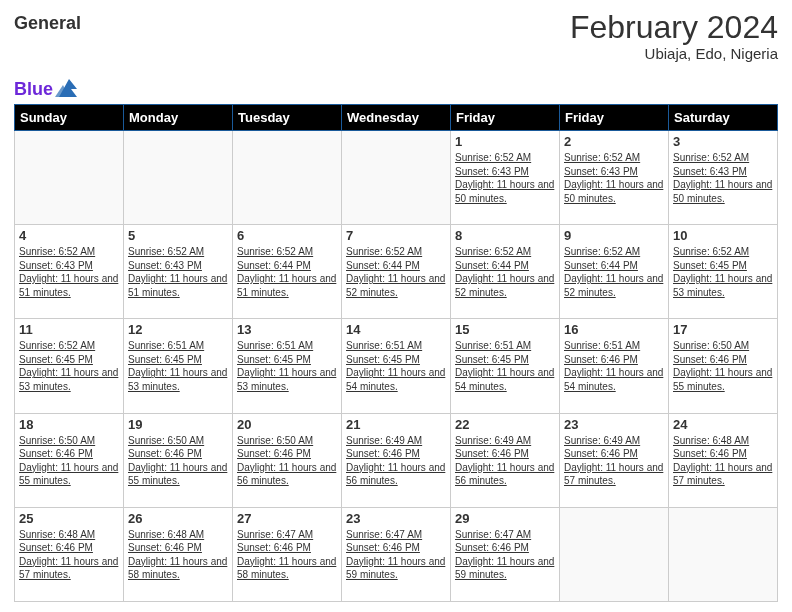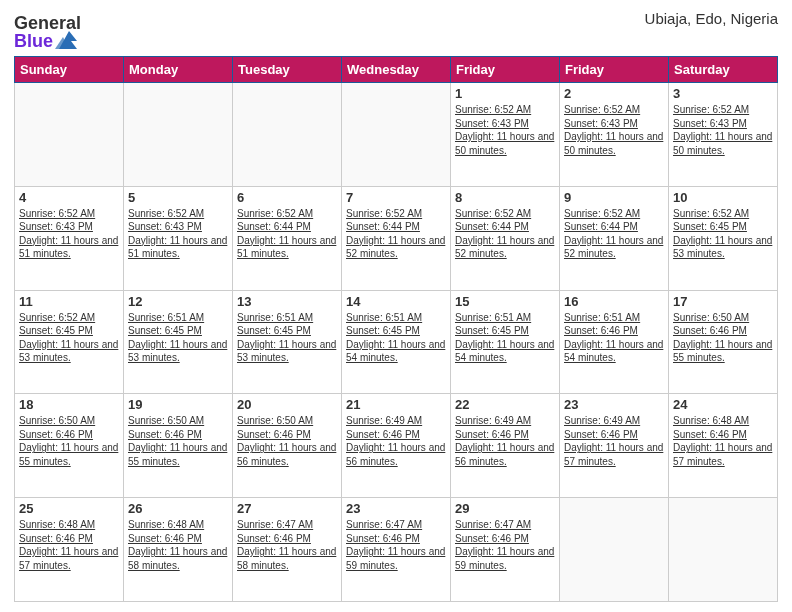--- a/index.html
+++ b/index.html
@@ -25,20 +25,21 @@
     }
     .logo {
       display: flex;
       align-items: center;
       margin-top: 4px;
     }
     .logo-text {
       display: flex;
       flex-direction: column;
       line-height: 1;
+      gap: 48px;
     }
     .title-block {
       text-align: right;
     }
     .main-title {
       font-size: 32px;
       font-weight: normal;
       color: #333;
       line-height: 1.1;
     }
@@ -47,21 +48,21 @@
       color: #333;
     }
     .calendar {
       flex: 1;
       border: 1px solid #ccc;
       border-collapse: collapse;
       width: 100%;
       table-layout: fixed;
     }
     .calendar thead tr th {
-      background: #be185d;
+      background: #000000;
       color: #fff;
       text-align: left;
       padding: 5px 5px;
       font-size: 13px;
       font-weight: bold;
       border: 1px solid #1a5a9a;
     }
     .calendar tbody tr td {
       border: 1px solid #ccc;
       vertical-align: top;
@@ -101,20 +102,21 @@
         <div style="display:flex;align-items:center;">
           <span style="font-size:18px;font-weight:bold;color:#6d28d9;">Blue</span>
           <svg width="22" height="18" viewBox="0 0 22 18" style="margin-left:2px;margin-top:-2px;">
             <polygon points="4,18 14,0 22,10 16,10 22,18" fill="#2a6db5"></polygon>
             <polygon points="0,18 8,6 14,18" fill="#2a6db5" opacity="0.7"></polygon>
           </svg>
         </div>
       </div>
     </div>
     <div class="title-block">
+      <div class="main-title">February 2024</div>
       <div class="subtitle">Ubiaja, Edo, Nigeria</div>
     </div>
   </div>
 
   <table class="calendar">
     <thead>
       <tr>
         <th>Sunday</th>
         <th>Monday</th>
         <th>Tuesday</th>

